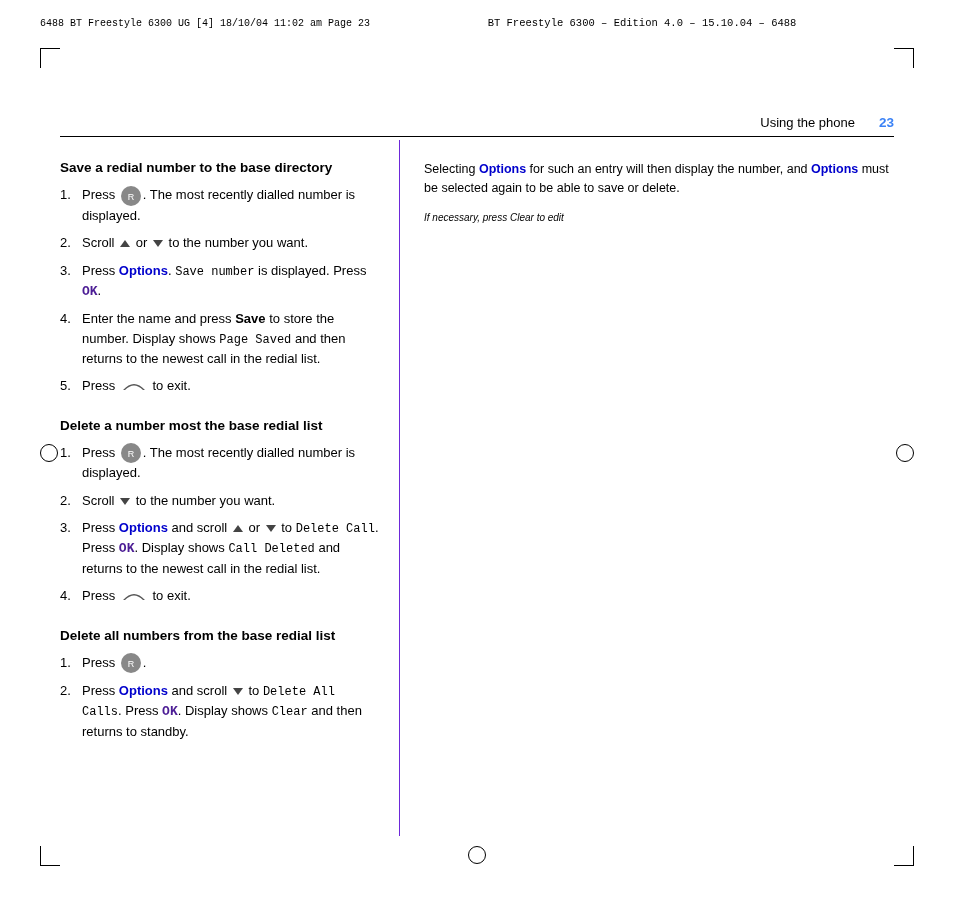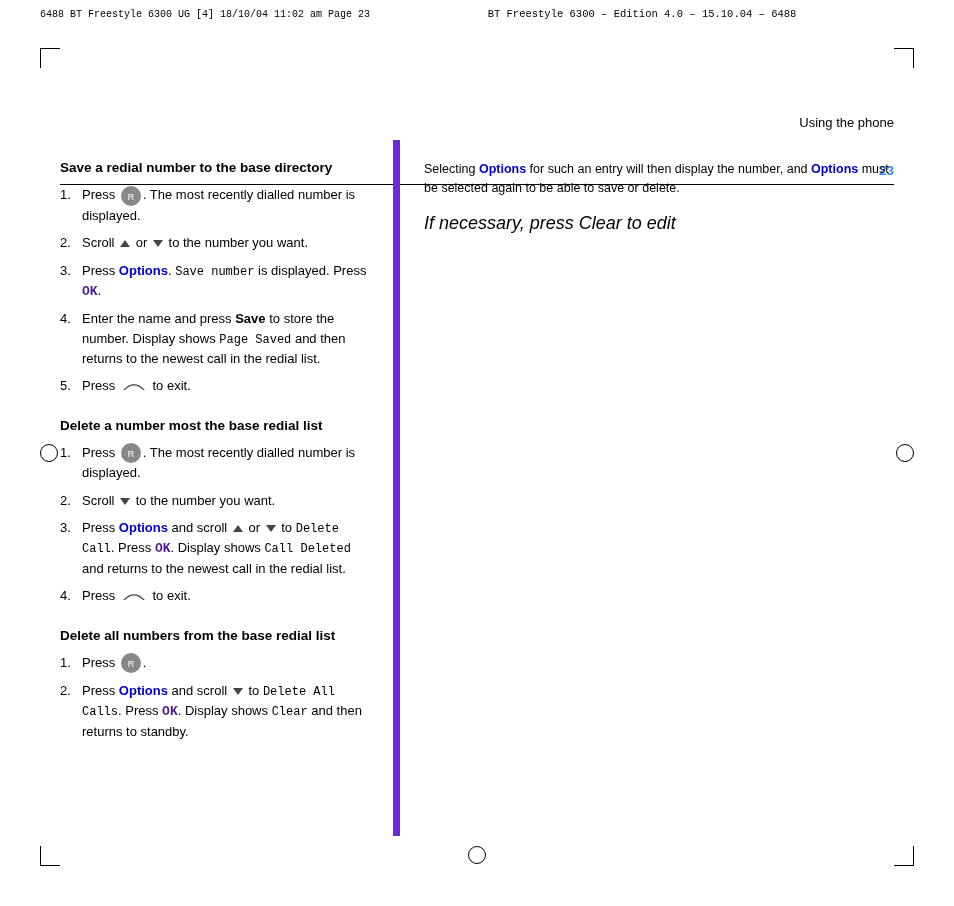--- a/index.html
+++ b/index.html
@@ -38,21 +38,21 @@
     }
 
     .print-header-left {
       font-size: 10px;
     }
 
     .print-header-center {
       font-size: 10.5px;
       text-align: center;
       flex: 1;
-      margin: 0 10px;
+      margin: 9px 10px;
     }
 
     
     .corner-mark {
       position: absolute;
       width: 20px;
       height: 20px;
     }
     .corner-mark.top-left { top: 48px; left: 40px; border-top: 1px solid #000; border-left: 1px solid #000; }
     .corner-mark.top-right { top: 48px; right: 40px; border-top: 1px solid #000; border-right: 1px solid #000; }
@@ -101,23 +101,22 @@
       justify-content: flex-end;
       align-items: center;
       padding-bottom: 6px;
       border-bottom: 1px solid #000;
     }
 
     .page-header-text {
       font-size: 13px;
       color: #000;
       display: flex;
-      align-items: flex-end;
-      gap: 33px;
-      flex-direction: column;
+      align-items: flex-start;
+      gap: 24px;
     }
 
     .page-header-section {
       color: #000;
       font-size: 13px;
     }
 
     .page-number {
       font-size: 13.5px;
       font-weight: bold;
@@ -132,21 +131,21 @@
       right: 60px;
       bottom: 70px;
       display: flex;
       gap: 0;
     }
 
     
     .left-column {
       flex: 0 0 340px;
       padding-right: 20px;
-      border-right: 7px solid #6d28d9;
+      border-right: 1px solid #6d28d9;
       padding-top: 20px;
     }
 
     
     .right-column {
       flex: 1;
       padding-left: 24px;
       padding-top: 20px;
     }
 
@@ -209,21 +208,21 @@
 
     .right-note {
       font-size: 12.5px;
       color: #000;
       line-height: 1.5;
       margin-bottom: 12px;
     }
 
     .italic-note {
       font-style: italic;
-      font-size: 18px;
+      font-size: 10px;
       color: #000;
       line-height: 1.5;
     }
 
     
     .redial-icon-inline {
       display: inline-flex;
       align-items: center;
       justify-content: center;
       width: 20px;

